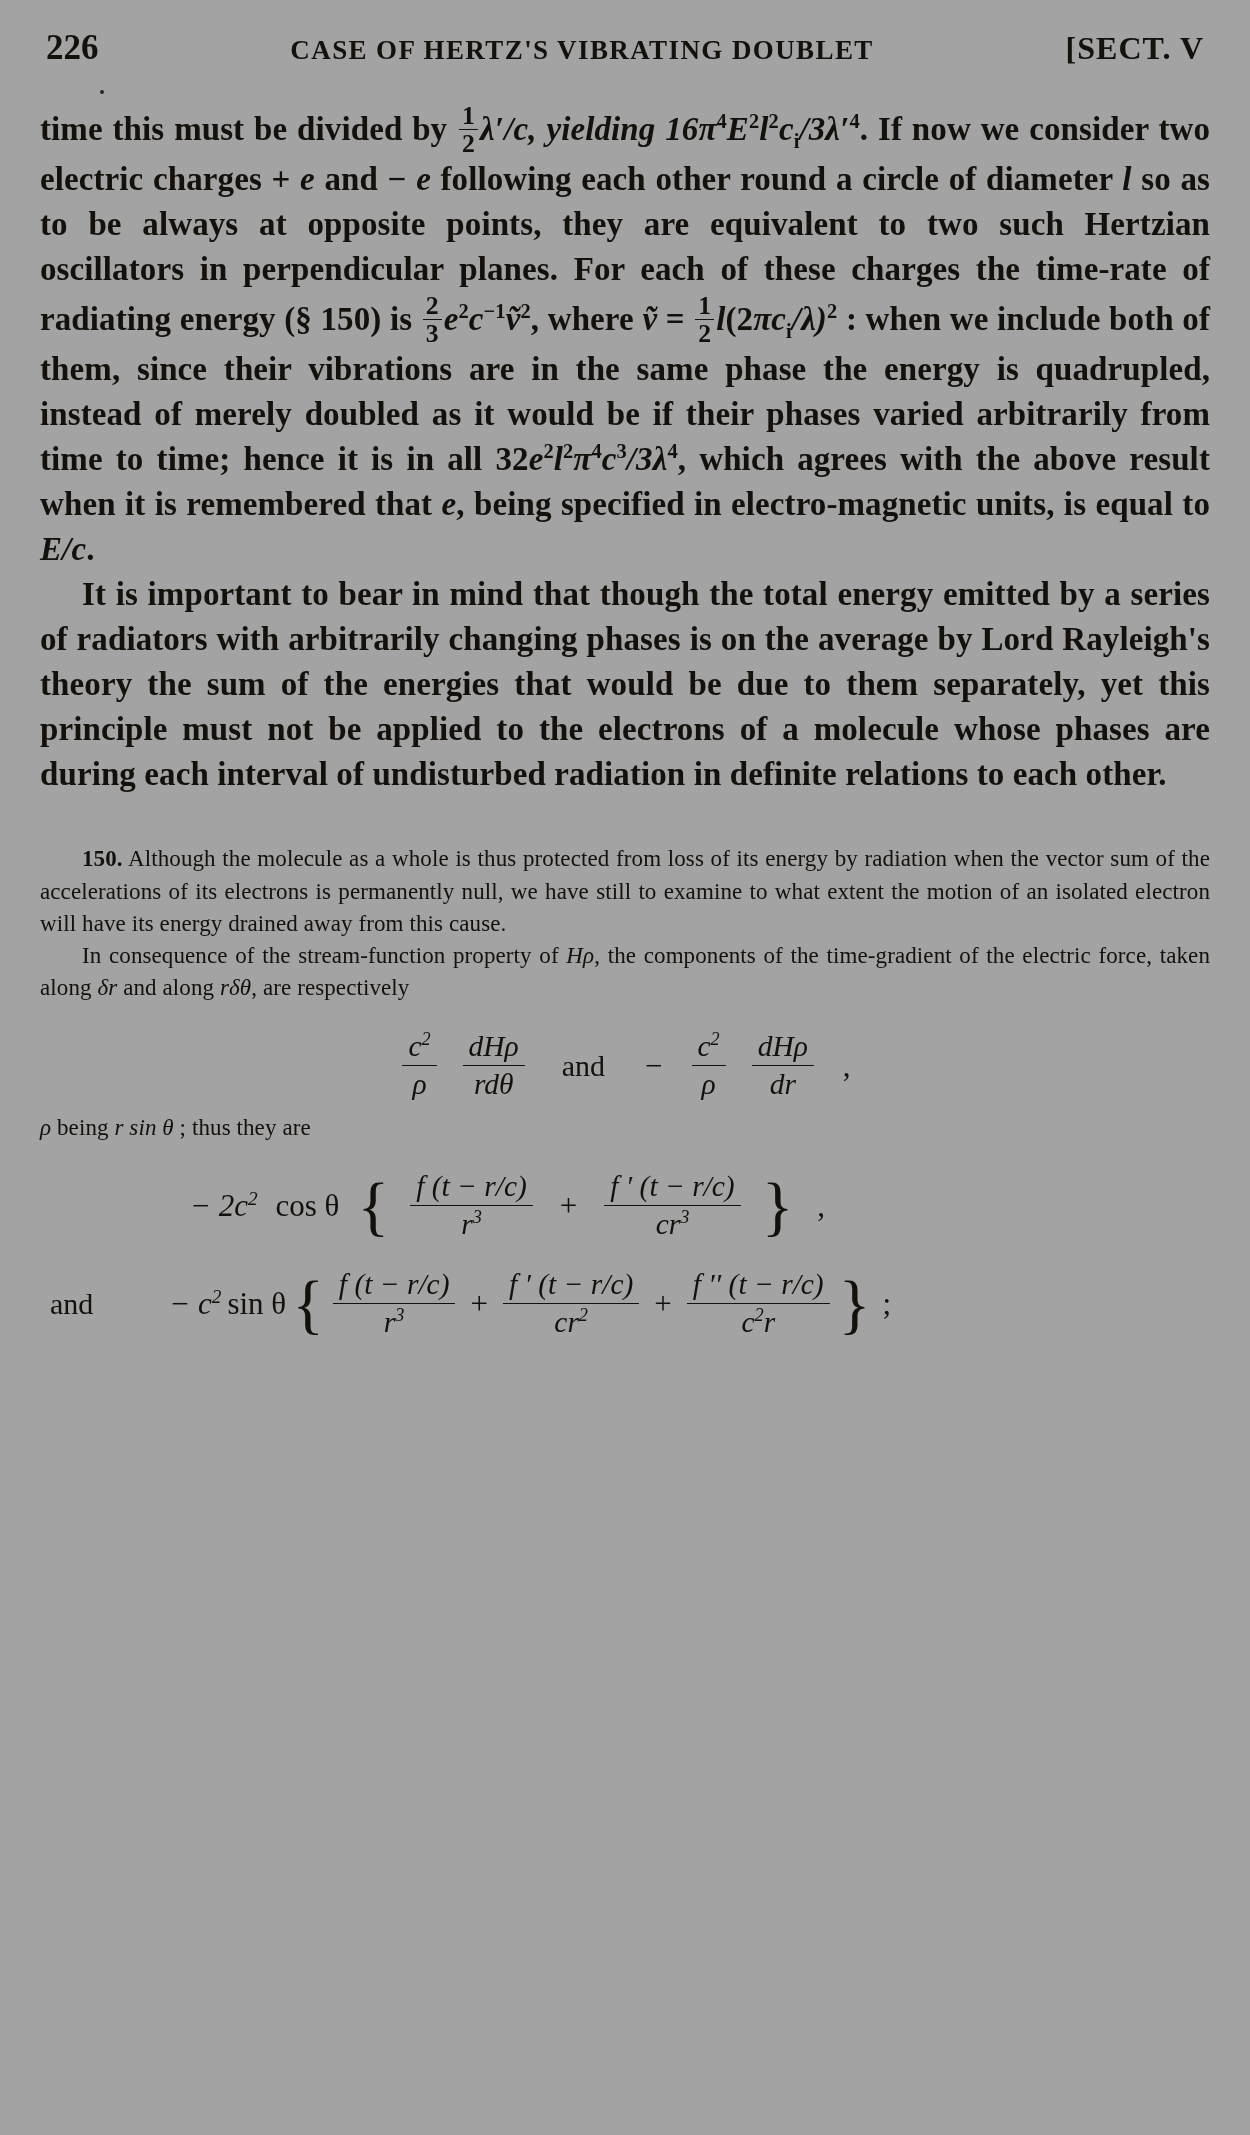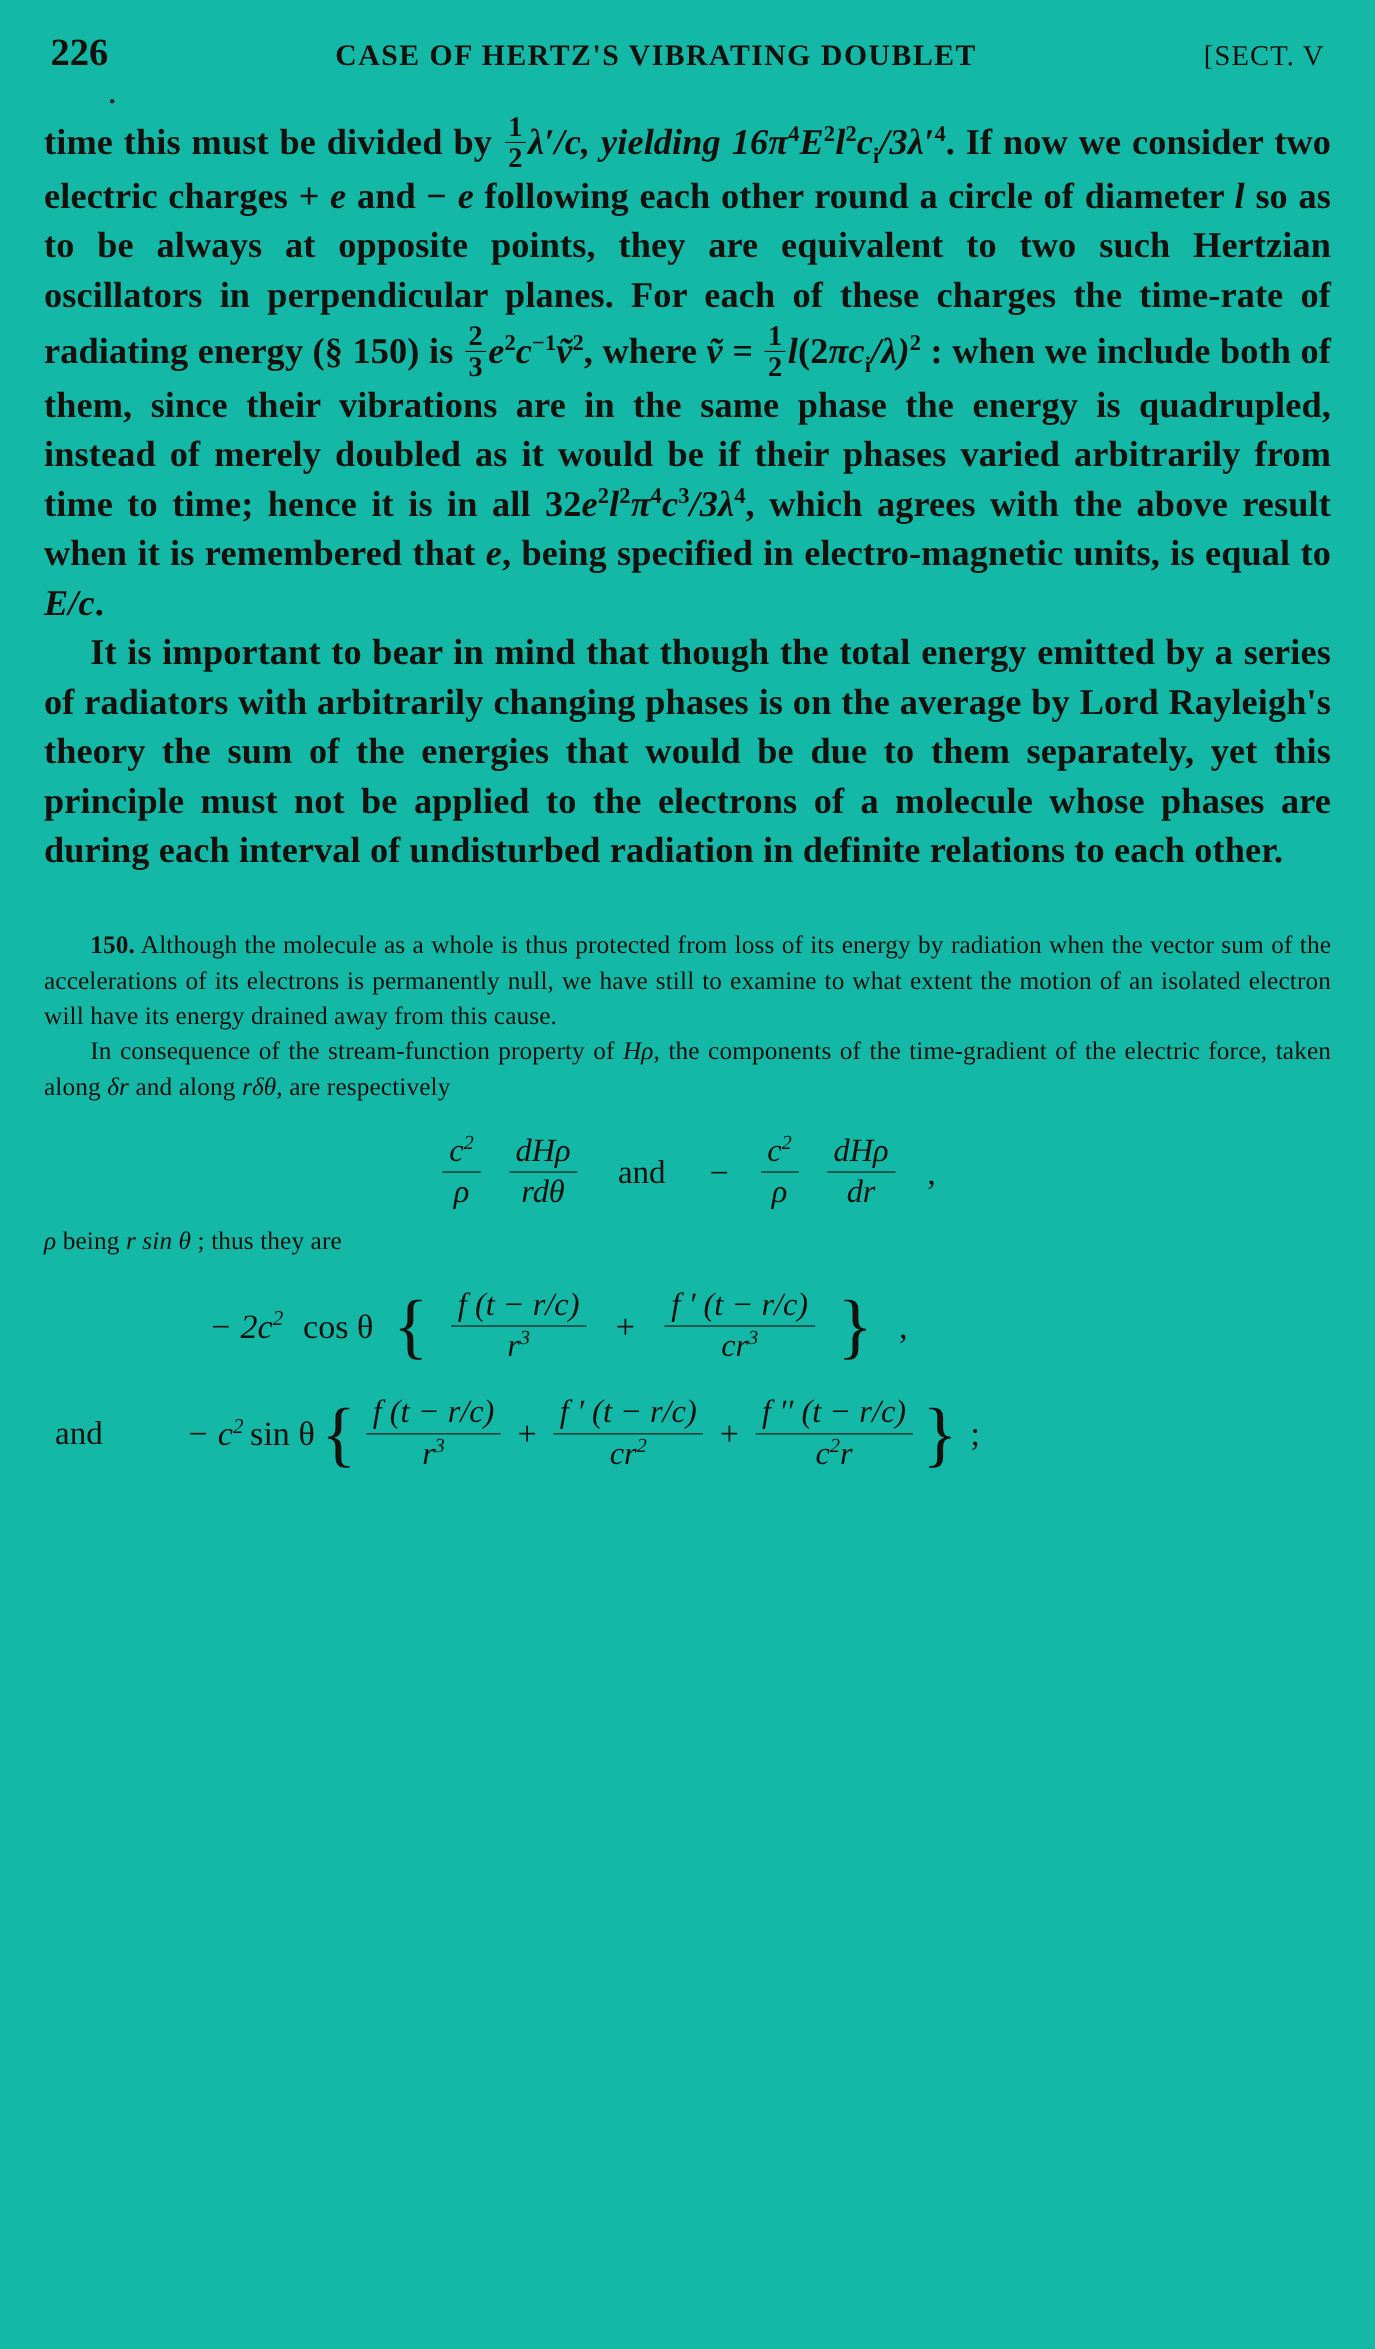--- a/index.html
+++ b/index.html
@@ -11,21 +11,21 @@
     width: 1250px;
     height: 2135px;
     font-family: "Liberation Serif", serif;
     color: #14100c;
     overflow: hidden;
   }
   .page {
     position: relative;
     width: 1250px;
     height: 2135px;
-    background: #14b8a6;
+    background: #a3a3a3;
     padding: 0;
     box-sizing: border-box;
   }
   .page-inner {
     position: absolute;
     left: 40px;
     right: 40px;
     top: 28px;
   }
 
@@ -47,23 +47,23 @@
   .head-title {
     font-size: 27px;
     letter-spacing: 1.4px;
     font-variant: small-caps;
     text-transform: uppercase;
     font-weight: bold;
     white-space: nowrap;
     margin-left: 28px;
   }
   .head-sect {
-    font-size: 26px;
+    font-size: 32px;
     letter-spacing: 1px;
-    font-weight: normal;
+    font-weight: bold;
     text-transform: uppercase;
     margin-left: 28px;
   }
   .dot-artifact {
     position: absolute;
     left: 60px;
     top: 62px;
     width: 4px;
     height: 4px;
     background: #2b2520;

